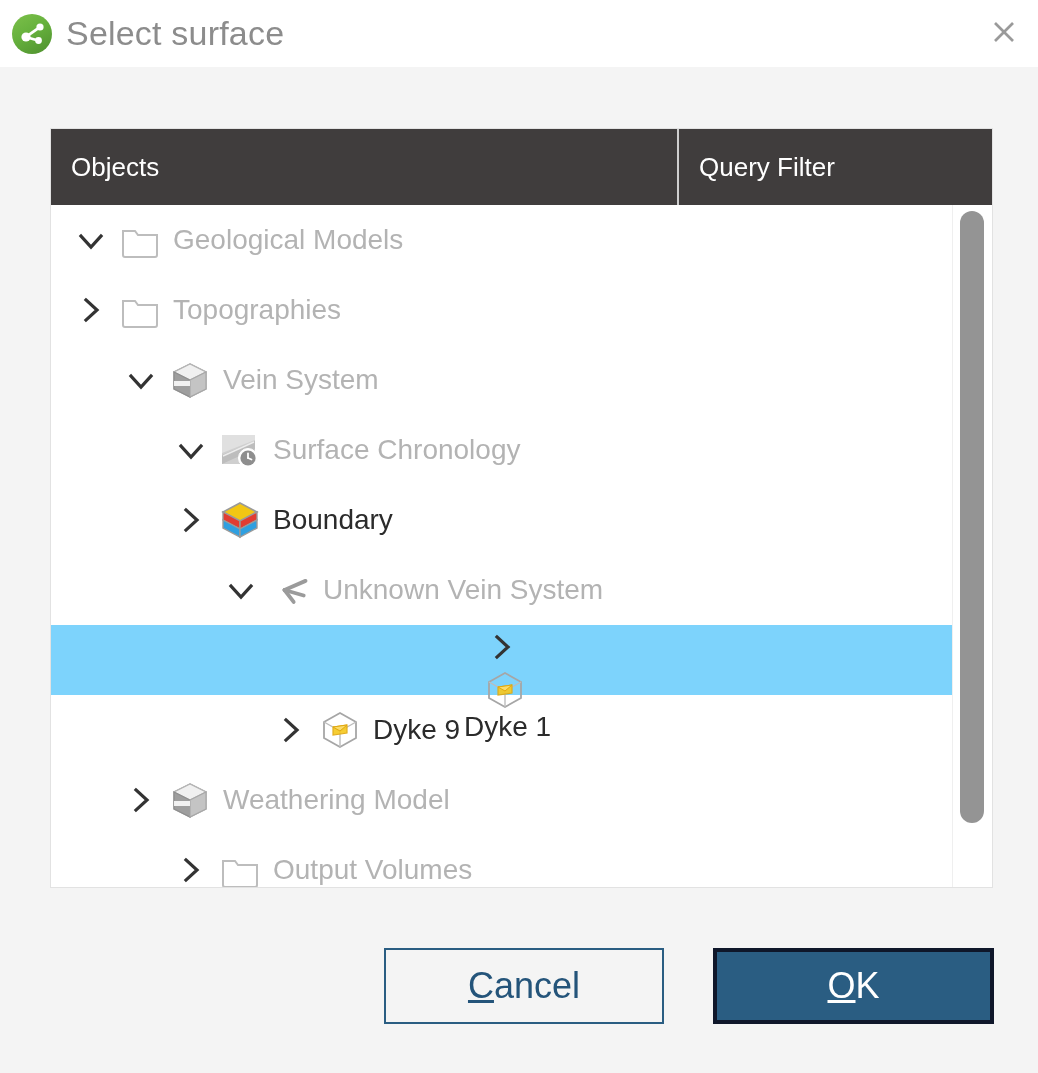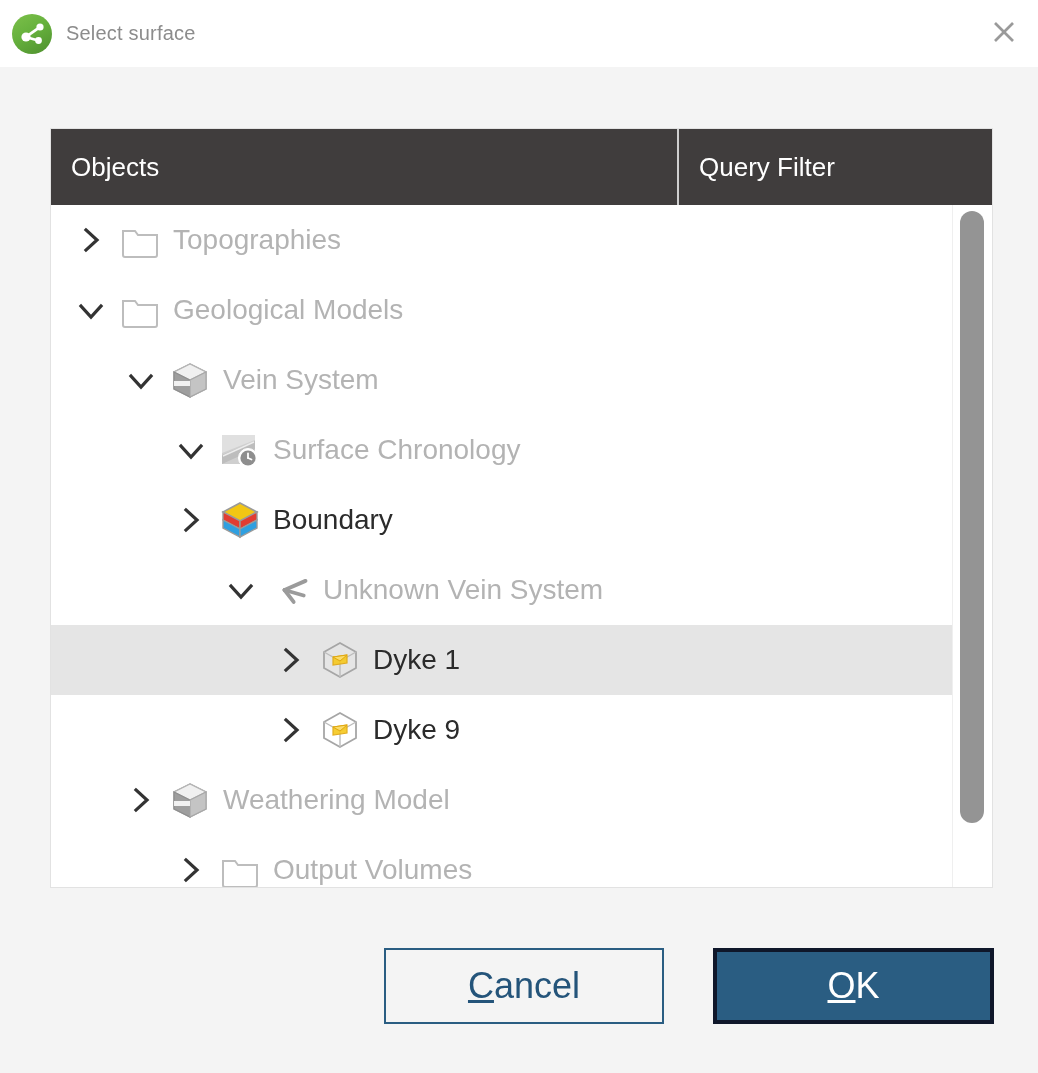--- a/index.html
+++ b/index.html
@@ -30,21 +30,21 @@
     width: 40px;
     height: 40px;
     border-radius: 50%;
     background: linear-gradient(150deg, #7cc04a 0%, #66b13d 45%, #4e8f2e 100%);
     position: relative;
     flex: 0 0 auto;
   }
   .app-logo svg { position: absolute; left: 0; top: 0; }
   .title-text {
     margin-left: 14px;
-    font-size: 20px;
+    font-size: 34px;
     color: #8c8c8c;
     font-weight: 400;
     letter-spacing: 0.2px;
     white-space: nowrap;
   }
   .close-btn {
     position: absolute;
     right: 16px;
     top: 14px;
     width: 36px;
@@ -100,21 +100,21 @@
     right: 40px;
     bottom: 0;
   }
   .row {
     height: 70px;
     display: flex;
     align-items: center;
     box-sizing: border-box;
     white-space: nowrap;
   }
-  .row.selected { background: #e5e5e5; }
+  .row.selected { background: #7dd3fc; flex-direction: column; }
 
   .twisty {
     width: 44px;
     height: 44px;
     flex: 0 0 auto;
     display: flex;
     align-items: center;
     justify-content: center;
     cursor: pointer;
   }
@@ -219,43 +219,43 @@
     <div class="th th-objects">Objects</div>
     <div class="th th-filter">Query Filter</div>
   </div>
 
   <div class="tree-body">
     <div class="tree-scroll" id="tree-rows">
         <div class="row">
           <div style="width: 18px; flex: 0 0 auto;"></div>
           <div class="twisty">
             <svg width="40" height="40" viewBox="0 0 40 40">
-              <polyline points="15,10 26,20 15,30" fill="none" stroke="#333333" stroke-width="3.2" stroke-linecap="square"></polyline>
+              <polyline points="10,16 20,27 30,16" fill="none" stroke="#333333" stroke-width="3.2" stroke-linecap="square"></polyline>
             </svg>
           </div>
           <div class="node-icon">
             <svg width="42" height="42" viewBox="0 0 42 42">
               <path d="M4 12 h12 l3 4 h19 v20 a2 2 0 0 1 -2 2 H6 a2 2 0 0 1 -2 -2 V12 z" fill="#ffffff" stroke="#bdbdbd" stroke-width="2"></path>
             </svg>
           </div>
+          <div class="node-label">Geological Models</div>
+        </div>
+        <div class="row">
+          <div style="width: 18px; flex: 0 0 auto;"></div>
+          <div class="twisty">
+            <svg width="40" height="40" viewBox="0 0 40 40">
+              <polyline points="15,10 26,20 15,30" fill="none" stroke="#333333" stroke-width="3.2" stroke-linecap="square"></polyline>
+            </svg>
+          </div>
+          <div class="node-icon">
+            <svg width="42" height="42" viewBox="0 0 42 42">
+              <path d="M4 12 h12 l3 4 h19 v20 a2 2 0 0 1 -2 2 H6 a2 2 0 0 1 -2 -2 V12 z" fill="#ffffff" stroke="#bdbdbd" stroke-width="2"></path>
+            </svg>
+          </div>
           <div class="node-label">Topographies</div>
-        </div>
-        <div class="row">
-          <div style="width: 18px; flex: 0 0 auto;"></div>
-          <div class="twisty">
-            <svg width="40" height="40" viewBox="0 0 40 40">
-              <polyline points="10,16 20,27 30,16" fill="none" stroke="#333333" stroke-width="3.2" stroke-linecap="square"></polyline>
-            </svg>
-          </div>
-          <div class="node-icon">
-            <svg width="42" height="42" viewBox="0 0 42 42">
-              <path d="M4 12 h12 l3 4 h19 v20 a2 2 0 0 1 -2 2 H6 a2 2 0 0 1 -2 -2 V12 z" fill="#ffffff" stroke="#bdbdbd" stroke-width="2"></path>
-            </svg>
-          </div>
-          <div class="node-label">Geological Models</div>
         </div>
         <div class="row">
           <div style="width: 68px; flex: 0 0 auto;"></div>
           <div class="twisty">
             <svg width="40" height="40" viewBox="0 0 40 40">
               <polyline points="10,16 20,27 30,16" fill="none" stroke="#333333" stroke-width="3.2" stroke-linecap="square"></polyline>
             </svg>
           </div>
           <div class="node-icon">
             <svg width="42" height="42" viewBox="0 0 42 42">

